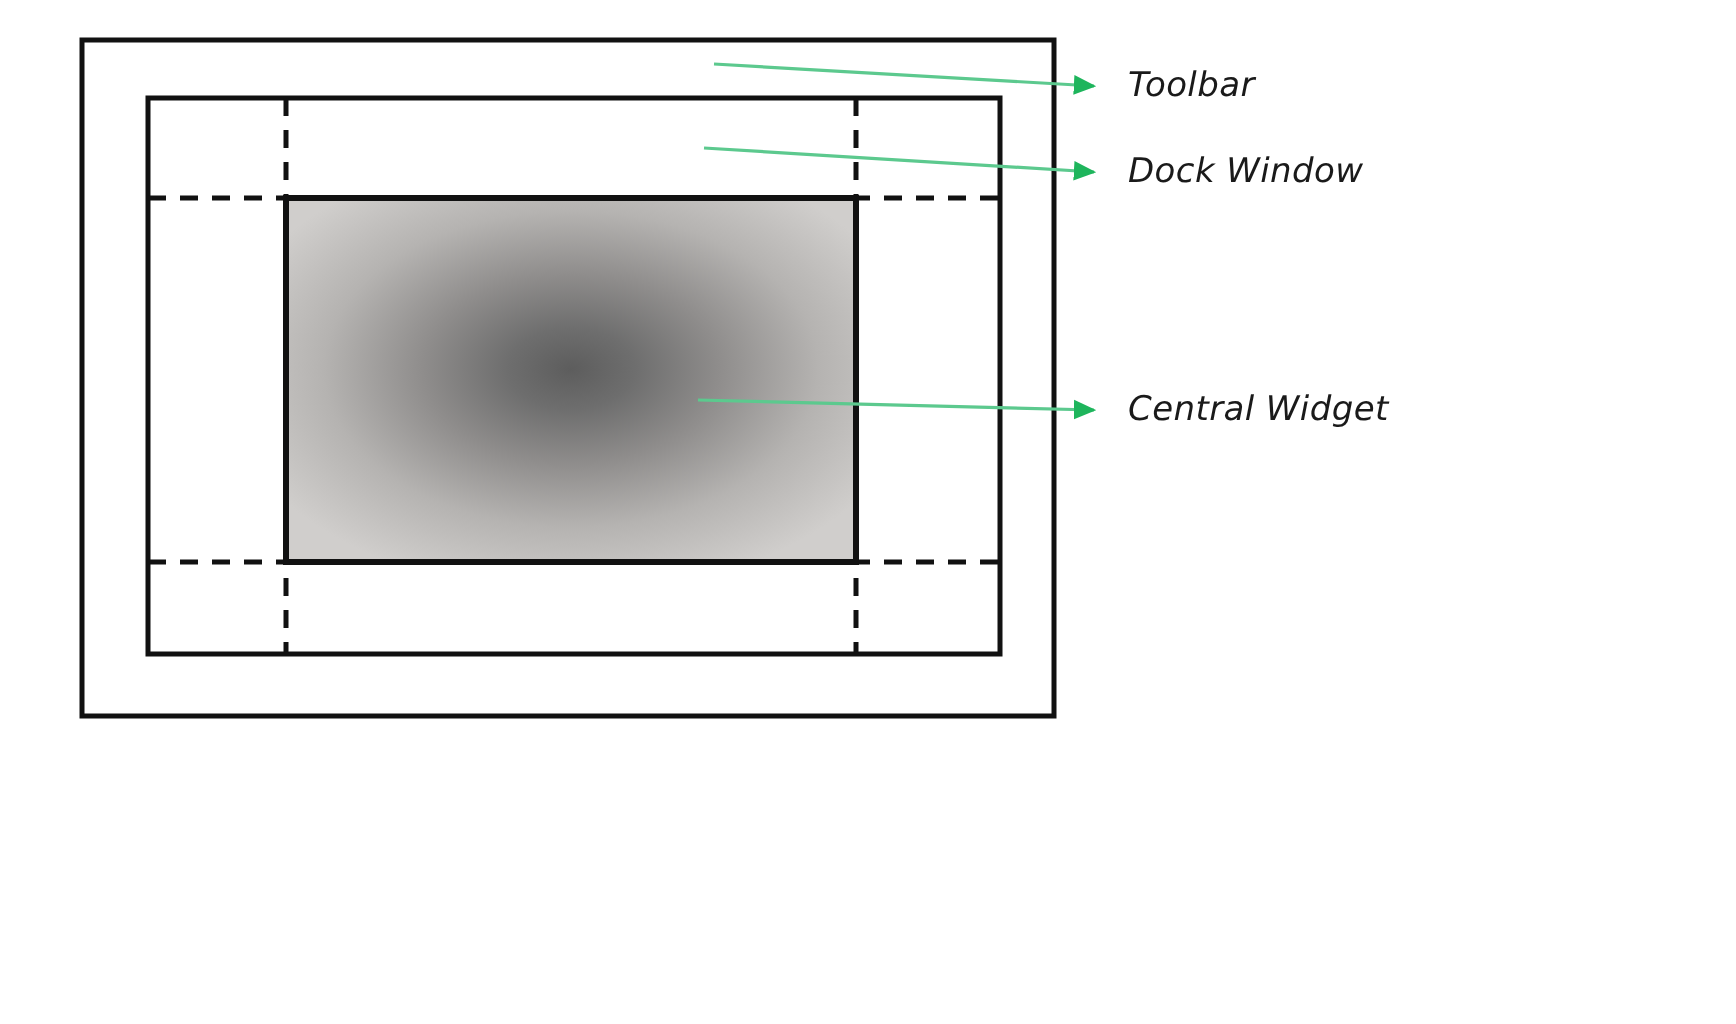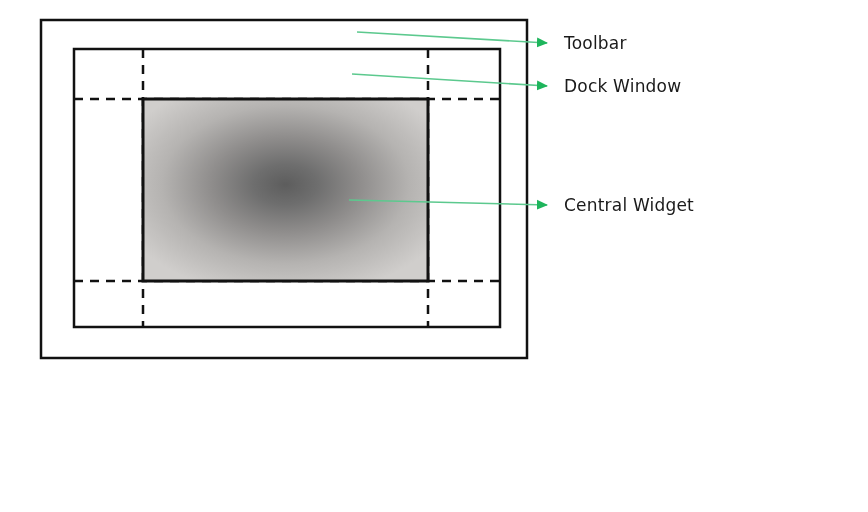--- a/index.html
+++ b/index.html
@@ -26,20 +26,21 @@
     width: 868px;
     height: 512px;
   }
   .label-text {
     position: absolute;
     font-family: "DejaVu Sans", sans-serif;
     font-size: 17px;
     color: #1a1a1a;
     white-space: nowrap;
     letter-spacing: 0.2px;
+    font-style: italic;
   }
   #label-toolbar   { left: 564px; top: 33px; }
   #label-dock      { left: 564px; top: 76px; }
   #label-central   { left: 564px; top: 195px; }
 </style>
 </head>
 <body>
 
 <div id="canvas">
 

